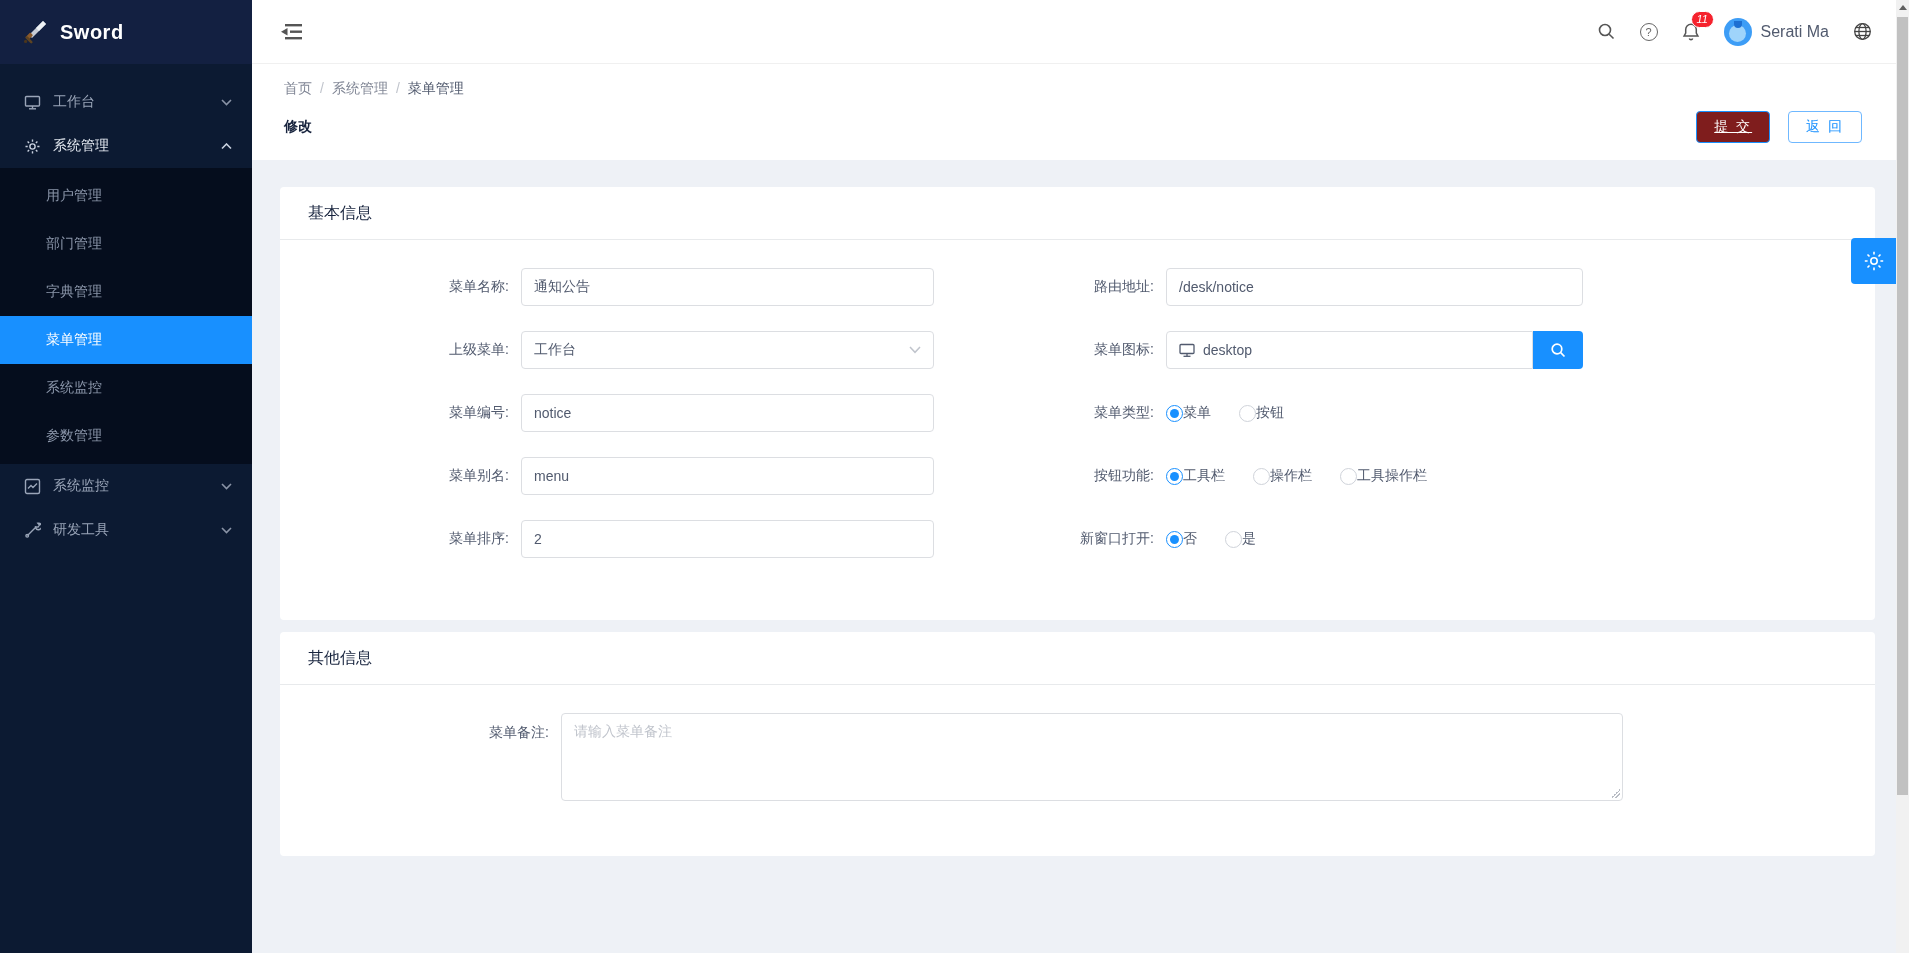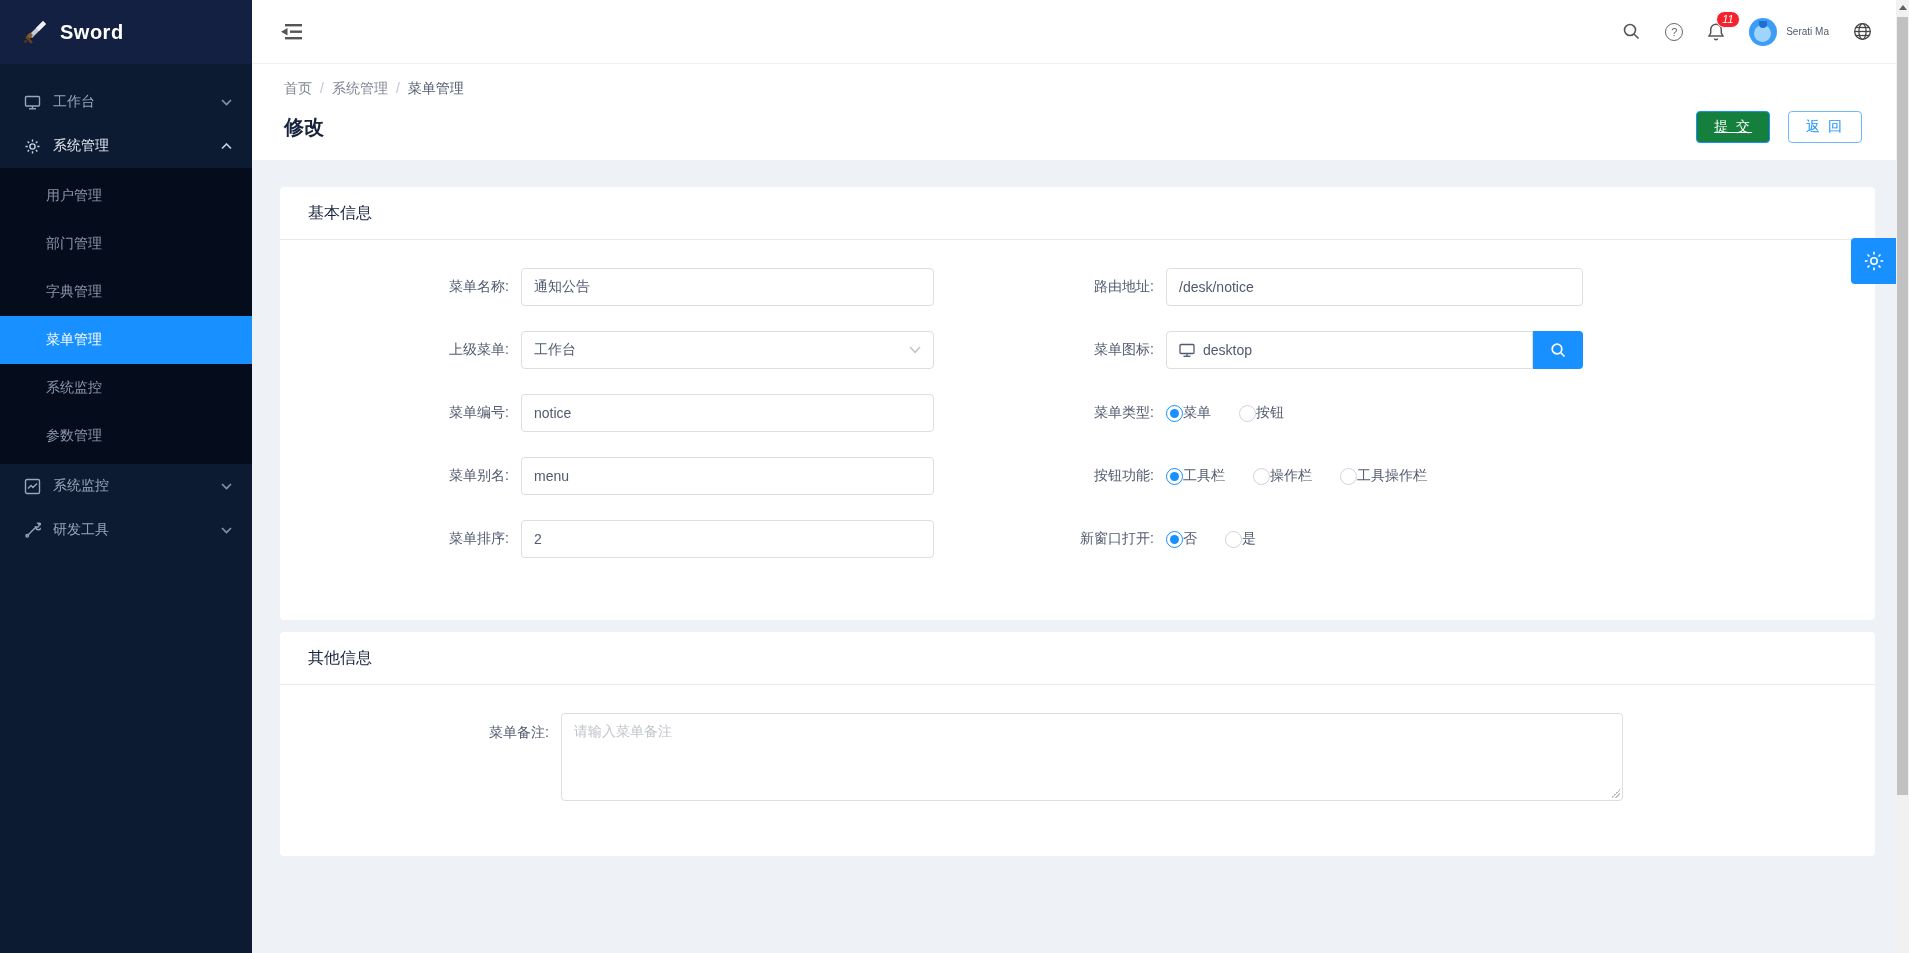--- a/index.html
+++ b/index.html
@@ -22,32 +22,32 @@
   
   .main-header { position:absolute; left:252px; top:0; right:13px; height:64px; background:#fff; border-bottom:1px solid #f0f0f0; display:flex; align-items:center; padding:0 24px 0 28px; z-index:4; }
   .hdr-right { margin-left:auto; display:flex; align-items:center; gap:24px; }
   .icon-btn { display:flex; align-items:center; justify-content:center; cursor:pointer; position:relative; }
   .q-circle { width:18px; height:18px; border:1.5px solid #666; border-radius:50%; font-size:11px; color:#666; display:flex; align-items:center; justify-content:center; }
   .badge { position:absolute; top:-11px; left:9px; min-width:22px; height:17px; background:#f5222d; color:#fff; font-size:11px; border-radius:9px; display:flex; align-items:center; justify-content:center; padding:0 5px; border:1px solid #fff;font-style:italic; }
   .avatar { width:28px; height:28px; border-radius:50%; background:#3d9df6; position:relative; overflow:hidden; }
   .avatar::after { content:""; position:absolute; left:5px; top:7px; width:17px; height:17px; border-radius:50%; background:#9fd4fb; }
   .avatar::before { content:""; position:absolute; left:10px; top:3px; width:8px; height:7px; background:#1d6fd2; border-radius:0 0 6px 6px; z-index:1; }
   .user-block { display:flex; align-items:center; gap:9px; cursor:pointer; }
-  .user-name { color:#515a6e; font-size:10px; }
+  .user-name { color:#515a6e; font-size:16px; }
 
   
   .title-bar { position:absolute; left:252px; top:64px; right:13px; height:96px; background:#fff; padding:16px 34px 0 32px; z-index:3; }
   .breadcrumb { display:flex; gap:8px; font-size:14px; color:#808695; }
   .breadcrumb .bc-last { color:#515a6e; }
   .bc-sep { color:#c0c4cc; }
   .title-row { margin-top:13px; display:flex; align-items:center; }
-  .page-title { font-size:20px; font-weight:600; color:#17233d; }
+  .page-title { font-size:14px; font-weight:600; color:#17233d; }
   .btns { margin-left:auto; display:flex; gap:18px; }
   .btn { height:32px; padding:0 17px; border-radius:4px; font-size:14px; display:flex; align-items:center; cursor:pointer; letter-spacing:2px; }
-  .btn-primary { background:#15803d; border:1px solid #1890ff; color:#fff;text-decoration:underline; }
+  .btn-primary { background:#7f1d1d; border:1px solid #1890ff; color:#fff;text-decoration:underline; }
   .btn-ghost { background:#fff; border:1px solid #6fb8ff; color:#1890ff; }
 
   
   .content { position:absolute; left:252px; top:160px; right:13px; bottom:0; background:#eef1f6; }
   .card { position:absolute; left:28px; width:1595px; background:#fff; border-radius:4px; }
   .card1 { top:27px; height:433px; }
   .card2 { top:472px; height:224px; }
   .card-header { height:53px; display:flex; align-items:center; padding-left:28px; font-size:16px; color:#17233d; border-bottom:1px solid #e8eaec; }
   .card-body { padding-top:28px; }
 

